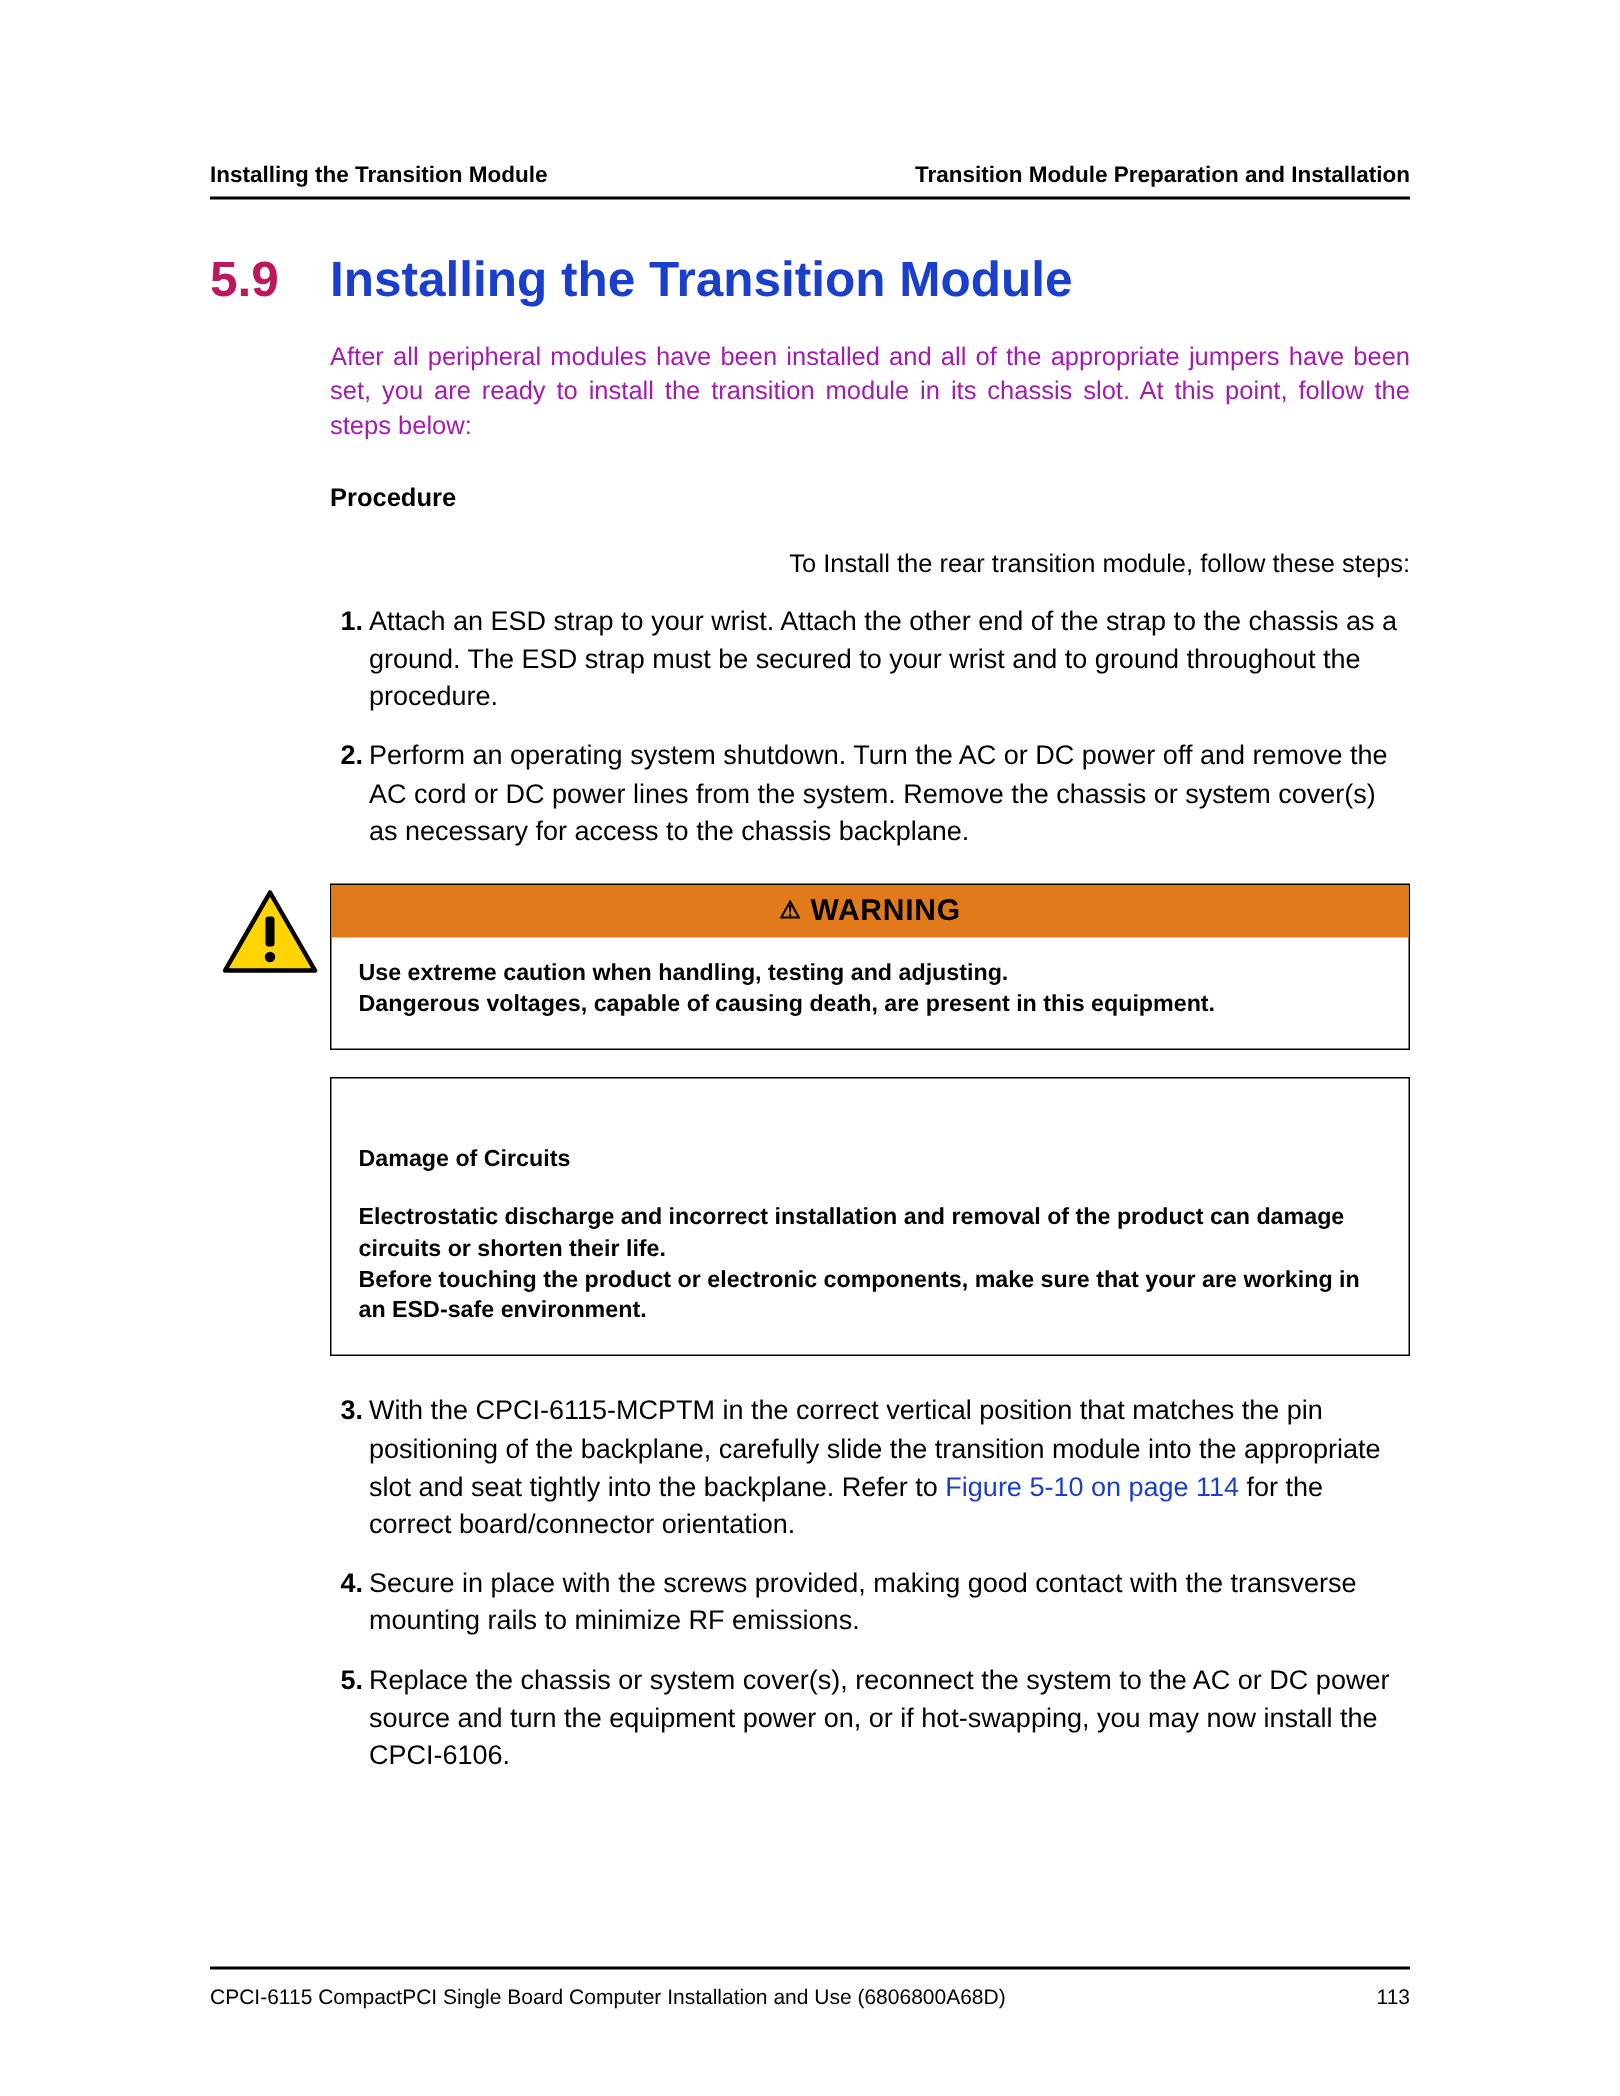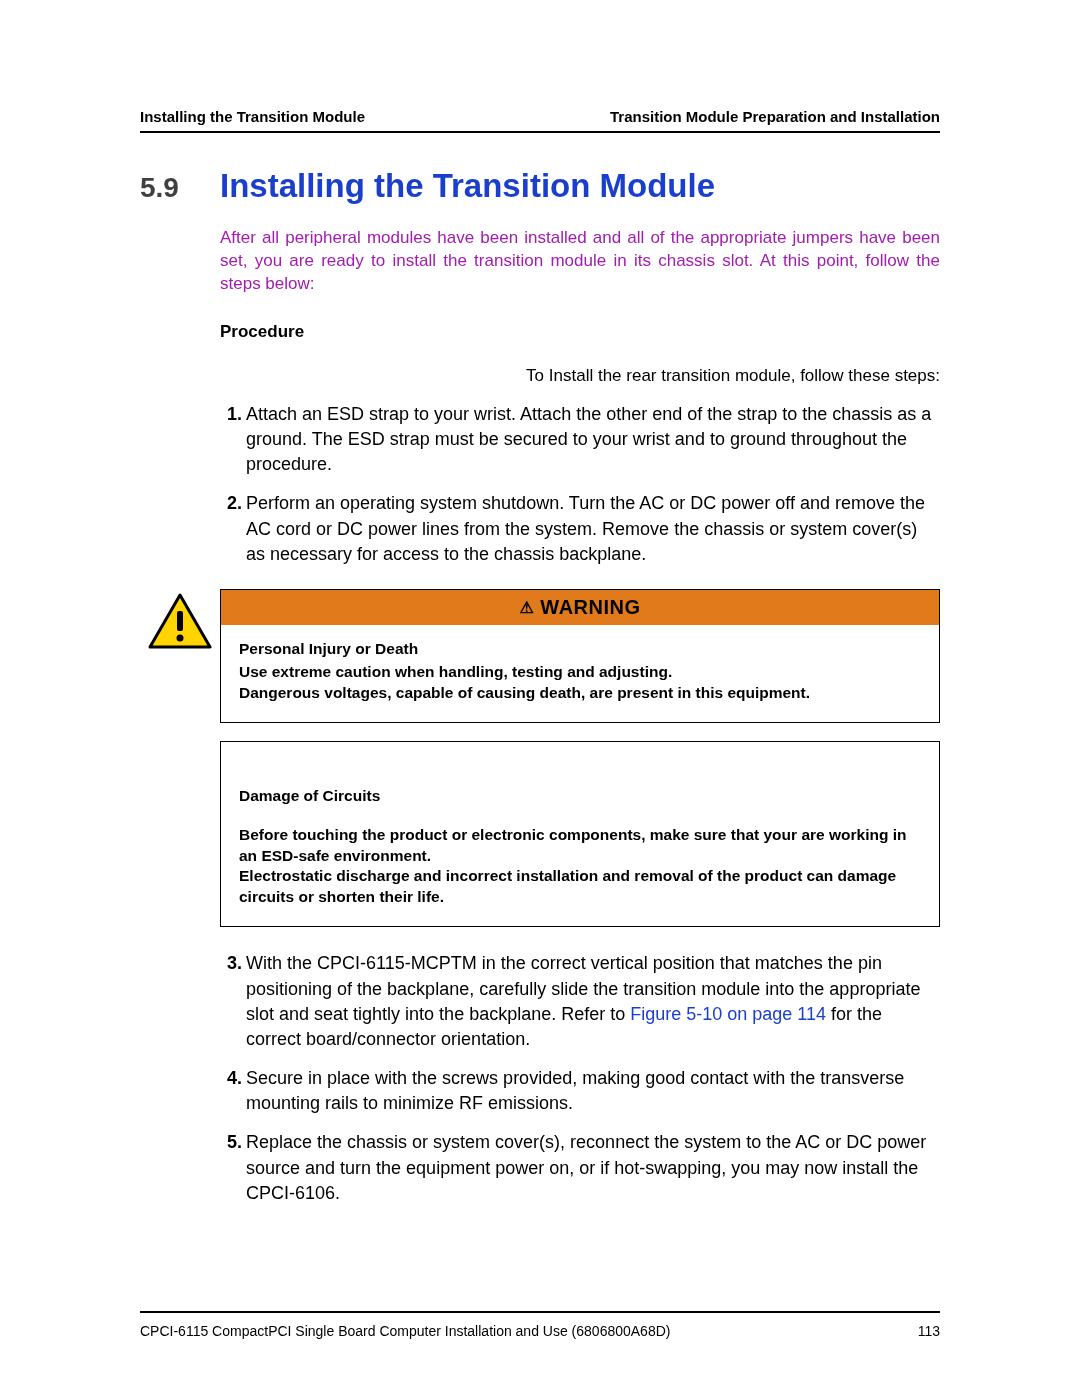--- a/index.html
+++ b/index.html
@@ -27,22 +27,22 @@
   .runhead-rule {
     border-bottom: 2px solid #000;
     margin-bottom: 34px;
   }
   .section-head {
     display: flex;
     align-items: baseline;
     margin-bottom: 22px;
   }
   .sec-num {
-    color: #404040;
-    font-size: 28px;
+    color: #be185d;
+    font-size: 33px;
     font-weight: bold;
     width: 80px;
   }
   .sec-title {
     color: #1a3fcc;
     font-size: 33px;
     font-weight: bold;
   }
   .body-indent {
     margin-left: 80px;
@@ -191,32 +191,31 @@
         <rect x="29" y="18" width="6" height="20" rx="2" fill="#000"></rect>
         <circle cx="32" cy="45" r="3.5" fill="#000"></circle>
       </svg>
     </div>
     <div class="warn-content">
       <div class="warn-header">
         <span class="warn-header-glyph">⚠</span>
         <span>WARNING</span>
       </div>
       <div class="warn-body">
-        <div class="lead">Personal Injury or Death</div>
         <div>Use extreme caution when handling, testing and adjusting.</div>
         <div>Dangerous voltages, capable of causing death, are present in this equipment.</div>
       </div>
     </div>
   </div>
 
   <div class="body-indent">
     <div class="notice-box">
       <div class="lead">Damage of Circuits</div>
+      <div>Electrostatic discharge and incorrect installation and removal of the product can damage circuits or shorten their life.</div>
       <div>Before touching the product or electronic components, make sure that your are working in an ESD-safe environment.</div>
-      <div>Electrostatic discharge and incorrect installation and removal of the product can damage circuits or shorten their life.</div>
     </div>
 
     <div class="step">
       <span class="step-num">3.</span>
       <span class="step-body">
         <span>With the CPCI-6115-MCPTM in the correct vertical position that matches the pin positioning of the backplane, carefully slide the transition module into the appropriate slot and seat tightly into the backplane. Refer to </span><span class="link">Figure 5-10 on page 114</span><span> for the correct board/connector orientation.</span>
       </span>
     </div>
     <div class="step">
       <span class="step-num">4.</span>

